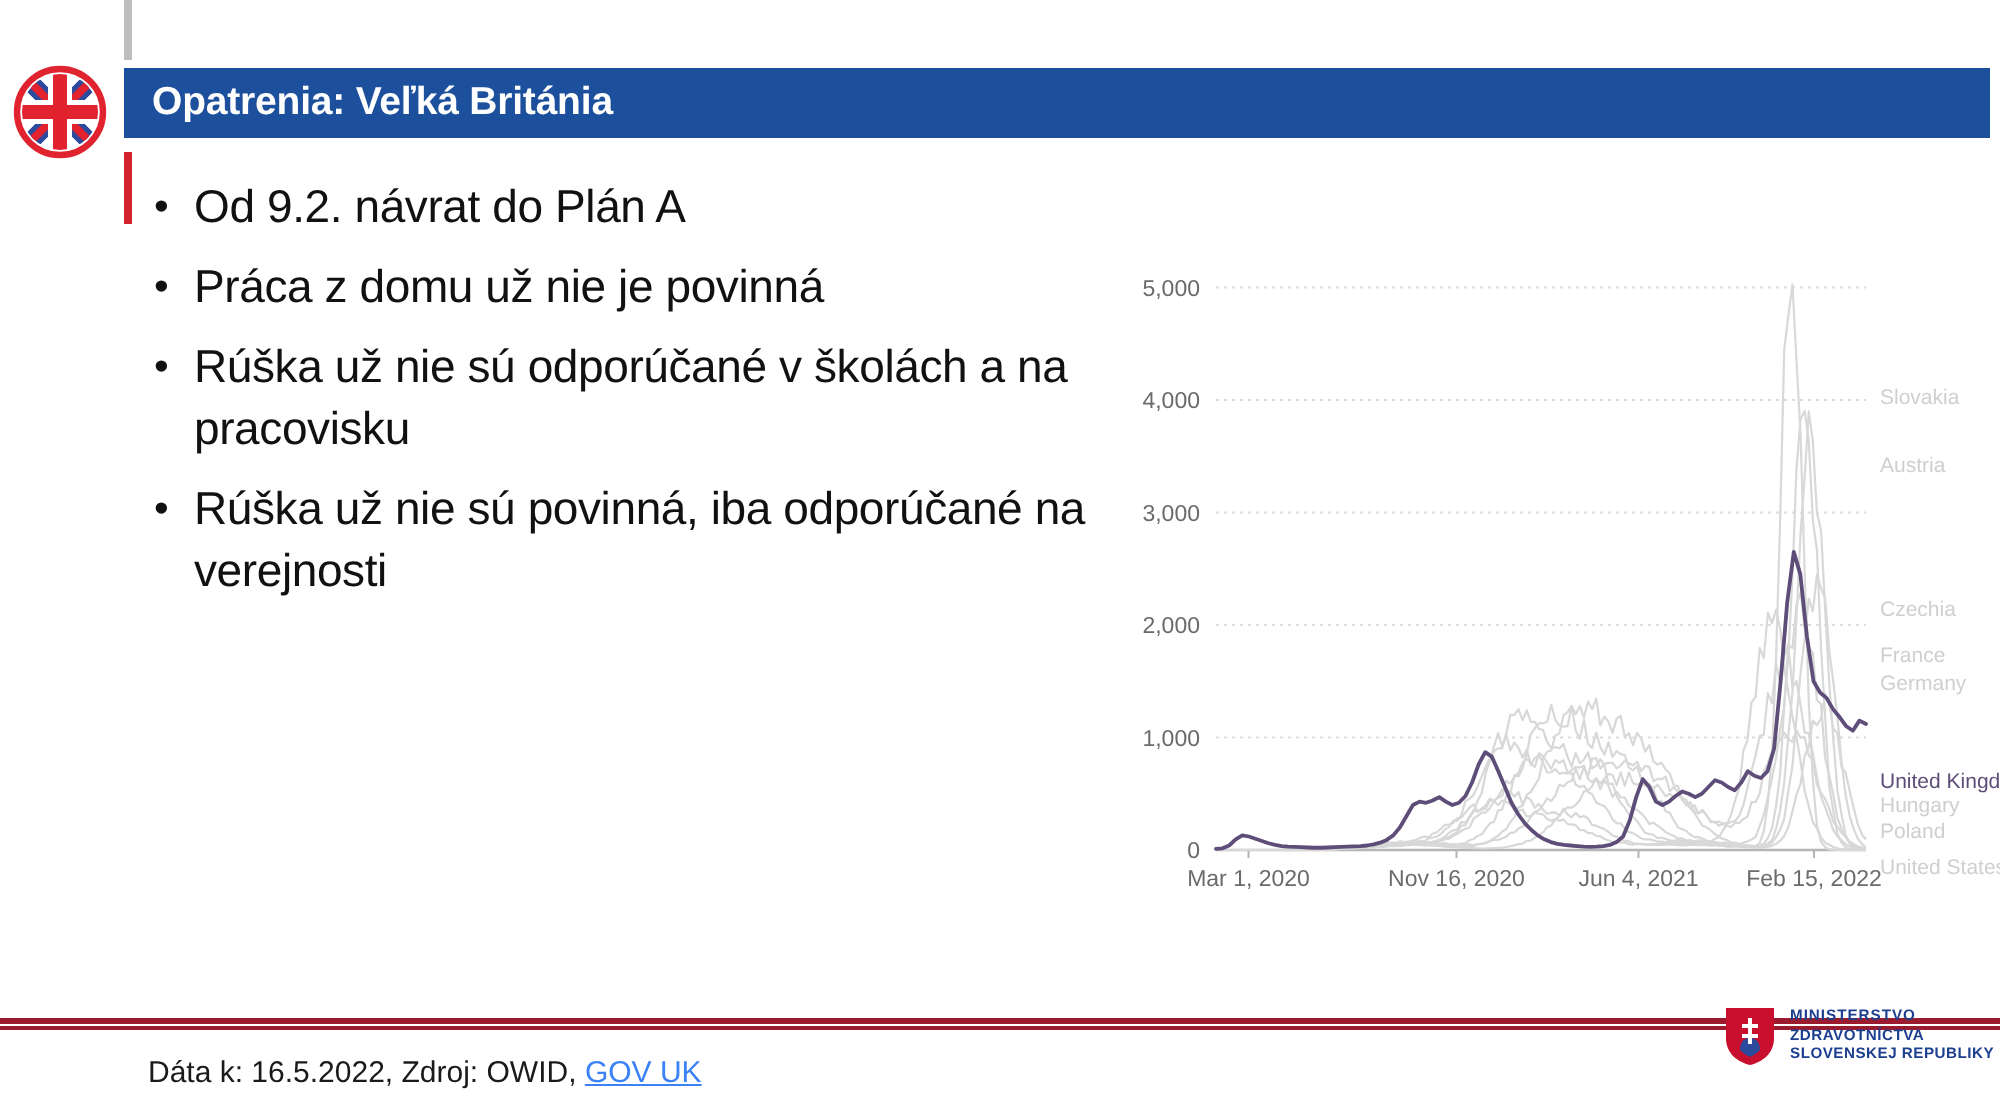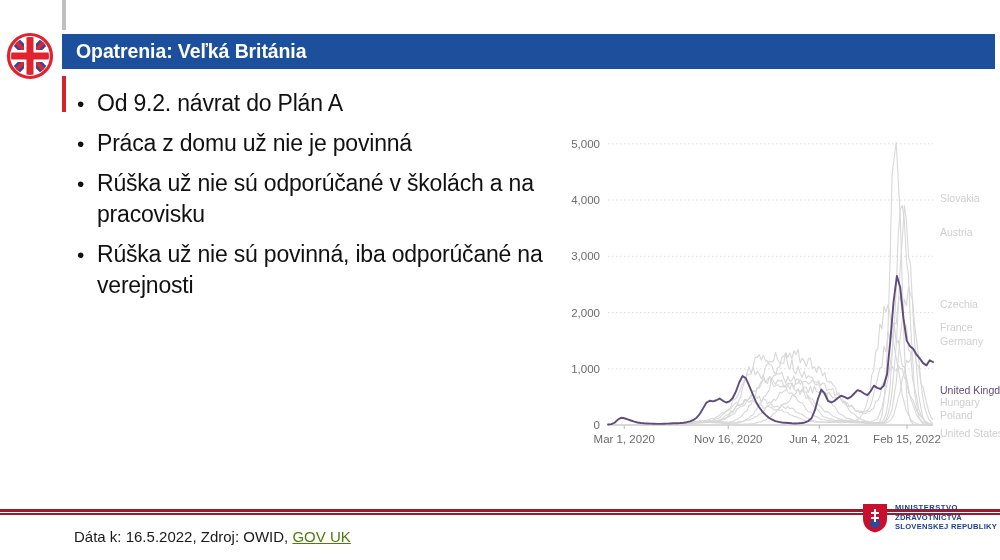--- a/index.html
+++ b/index.html
@@ -110,21 +110,21 @@
     background: #9b1b2e;
   }
   .footer-text {
     position: absolute;
     left: 74px; top: 528px;
     font-size: 15px;
     color: #1a1a1a;
     white-space: nowrap;
   }
   .footer-text .link {
-    color: #4d7c0f;
+    color: #3b82f6;
     text-decoration: underline;
     cursor: pointer;
   }
 
   
   .ministry {
     position: absolute;
     left: 862px; top: 503px;
     display: flex;
     align-items: flex-start;

